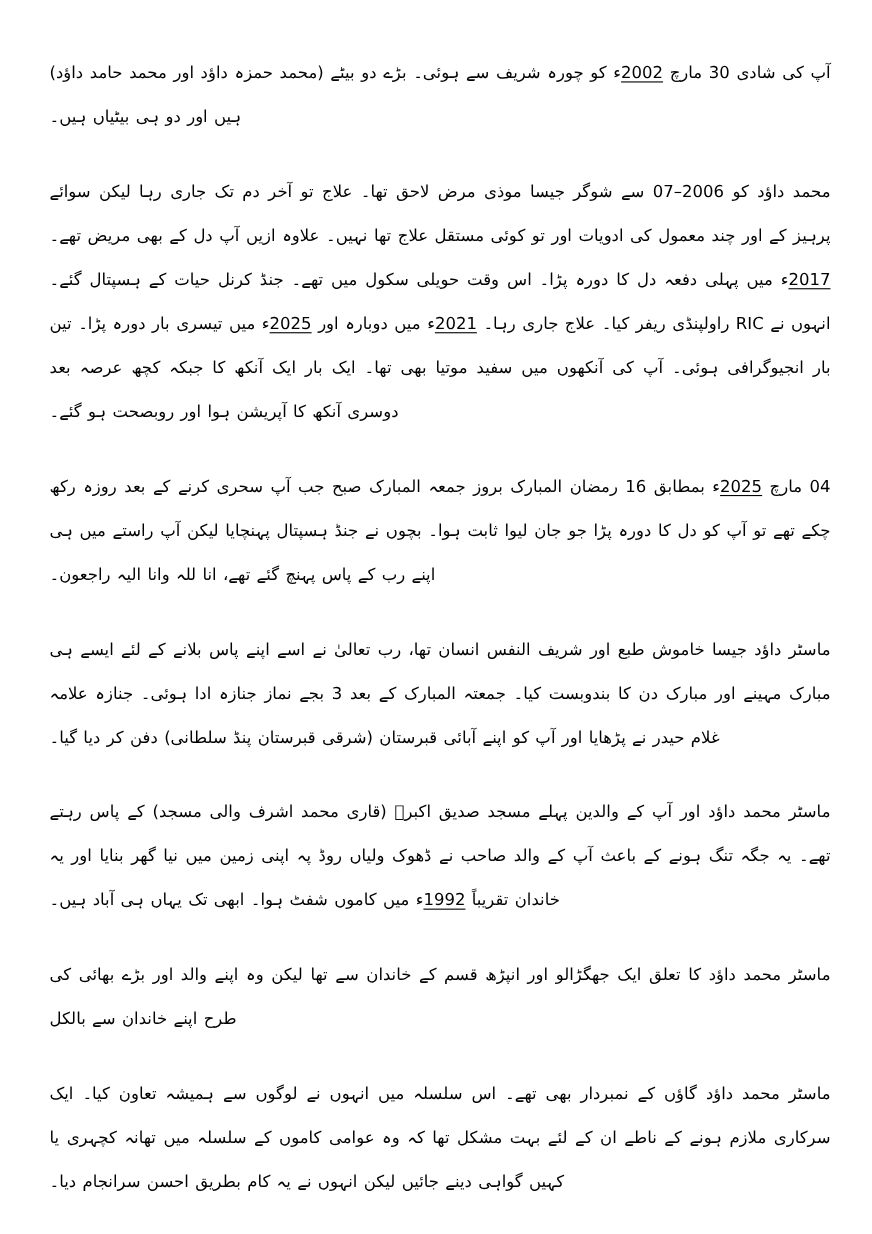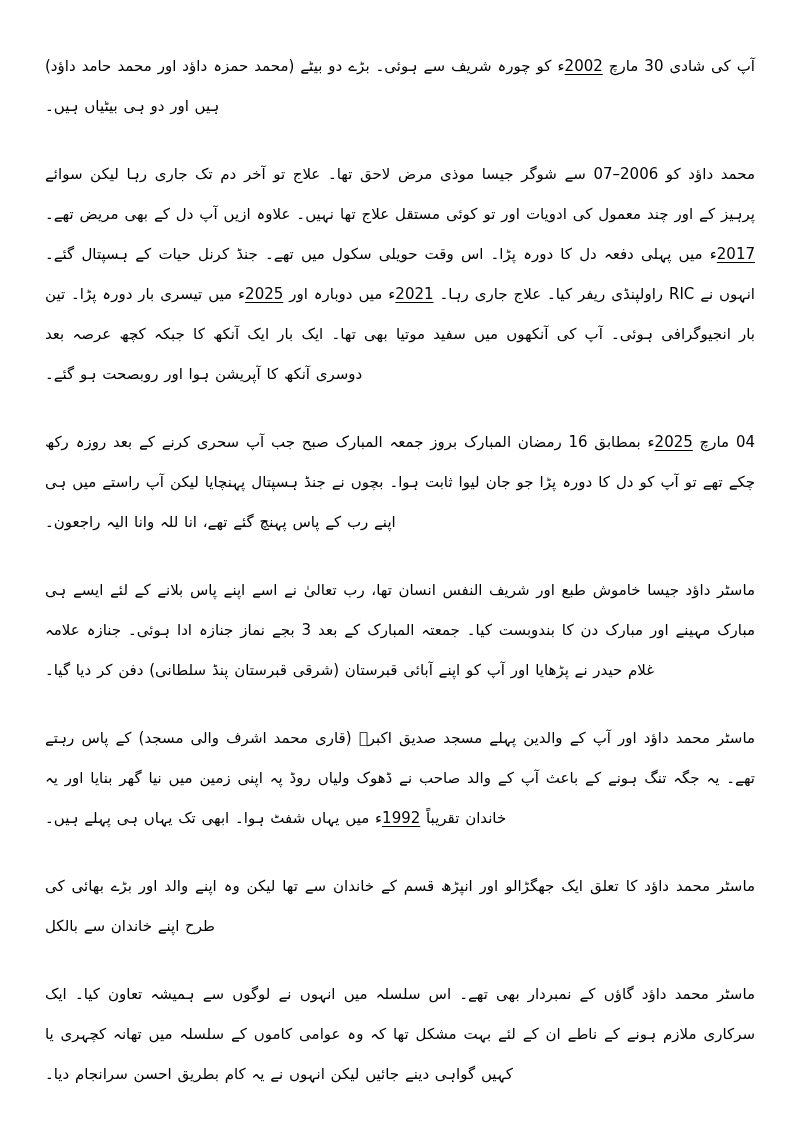--- a/index.html
+++ b/index.html
@@ -43,17 +43,17 @@
 </style>
 </head>
 <body>
 
 <main class="page">
   <article id="doc" class="content">
       <p class="para" dir="rtl"><span>آپ کی شادی 30 مارچ </span><span class="u">2002</span><span>ء کو چورہ شریف سے ہوئی۔ بڑے دو بیٹے (محمد حمزہ داؤد اور محمد حامد داؤد) ہیں اور دو ہی بیٹیاں ہیں۔</span></p>
       <p class="para" dir="rtl"><span>محمد داؤد کو </span><span>2006–07</span><span> سے شوگر جیسا موذی مرض لاحق تھا۔ علاج تو آخر دم تک جاری رہا لیکن سوائے پرہیز کے اور چند معمول کی ادویات اور تو کوئی مستقل علاج تھا نہیں۔ علاوہ ازیں آپ دل کے بھی مریض تھے۔ </span><span class="u">2017</span><span>ء میں پہلی دفعہ دل کا دورہ پڑا۔ اس وقت حویلی سکول میں تھے۔ جنڈ کرنل حیات کے ہسپتال گئے۔ انہوں نے RIC راولپنڈی ریفر کیا۔ علاج جاری رہا۔ </span><span class="u">2021</span><span>ء میں دوبارہ اور </span><span class="u">2025</span><span>ء میں تیسری بار دورہ پڑا۔ تین بار انجیوگرافی ہوئی۔ آپ کی آنکھوں میں سفید موتیا بھی تھا۔ ایک بار ایک آنکھ کا جبکہ کچھ عرصہ بعد دوسری آنکھ کا آپریشن ہوا اور روبصحت ہو گئے۔</span></p>
       <p class="para" dir="rtl"><span>04 مارچ </span><span class="u">2025</span><span>ء بمطابق 16 رمضان المبارک بروز جمعہ المبارک صبح جب آپ سحری کرنے کے بعد روزہ رکھ چکے تھے تو آپ کو دل کا دورہ پڑا جو جان لیوا ثابت ہوا۔ بچوں نے جنڈ ہسپتال پہنچایا لیکن آپ راستے میں ہی اپنے رب کے پاس پہنچ گئے تھے، انا للہ وانا الیہ راجعون۔</span></p>
       <p class="para" dir="rtl"><span>ماسٹر داؤد جیسا خاموش طبع اور شریف النفس انسان تھا، رب تعالیٰ نے اسے اپنے پاس بلانے کے لئے ایسے ہی مبارک مہینے اور مبارک دن کا بندوبست کیا۔ جمعتہ المبارک کے بعد 3 بجے نماز جنازہ ادا ہوئی۔ جنازہ علامہ غلام حیدر نے پڑھایا اور آپ کو اپنے آبائی قبرستان (شرقی قبرستان پنڈ سلطانی) دفن کر دیا گیا۔</span></p>
-      <p class="para" dir="rtl"><span>ماسٹر محمد داؤد اور آپ کے والدین پہلے مسجد صدیق اکبرؓ (قاری محمد اشرف والی مسجد) کے پاس رہتے تھے۔ یہ جگہ تنگ ہونے کے باعث آپ کے والد صاحب نے ڈھوک ولیاں روڈ پہ اپنی زمین میں نیا گھر بنایا اور یہ خاندان تقریباً </span><span class="u">1992</span><span>ء میں یہاں شفٹ ہوا۔ ابھی تک یہاں ہی پہلے ہیں۔</span></p>
+      <p class="para" dir="rtl"><span>ماسٹر محمد داؤد اور آپ کے والدین پہلے مسجد صدیق اکبرؓ (قاری محمد اشرف والی مسجد) کے پاس رہتے تھے۔ یہ جگہ تنگ ہونے کے باعث آپ کے والد صاحب نے ڈھوک ولیاں روڈ پہ اپنی زمین میں نیا گھر بنایا اور یہ خاندان تقریباً </span><span class="u">1992</span><span>ء میں کاموں شفٹ ہوا۔ ابھی تک یہاں ہی آباد ہیں۔</span></p>
       <p class="para" dir="rtl"><span>ماسٹر محمد داؤد کا تعلق ایک جھگڑالو اور انپڑھ قسم کے خاندان سے تھا لیکن وہ اپنے والد اور بڑے بھائی کی طرح اپنے خاندان سے بالکل</span></p>
       <p class="para" dir="rtl"><span>ماسٹر محمد داؤد گاؤں کے نمبردار بھی تھے۔ اس سلسلہ میں انہوں نے لوگوں سے ہمیشہ تعاون کیا۔ ایک سرکاری ملازم ہونے کے ناطے ان کے لئے بہت مشکل تھا کہ وہ عوامی کاموں کے سلسلہ میں تھانہ کچہری یا کہیں گواہی دینے جائیں لیکن انہوں نے یہ کام بطریق احسن سرانجام دیا۔</span></p>
     </article>
 </main>
 
 </body></html>

